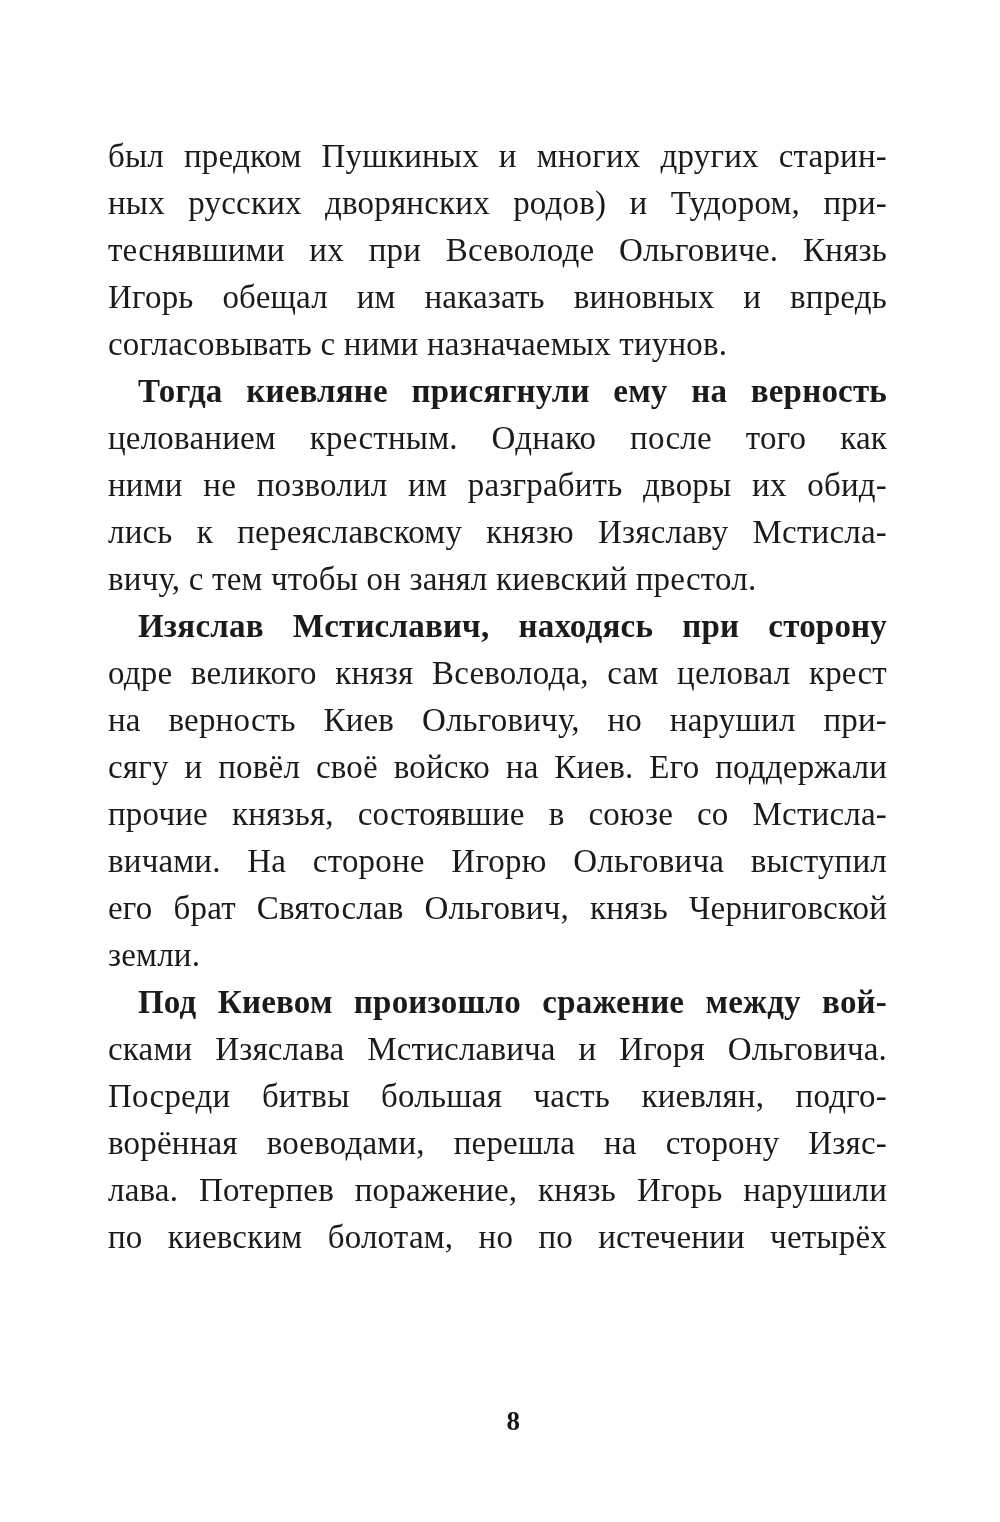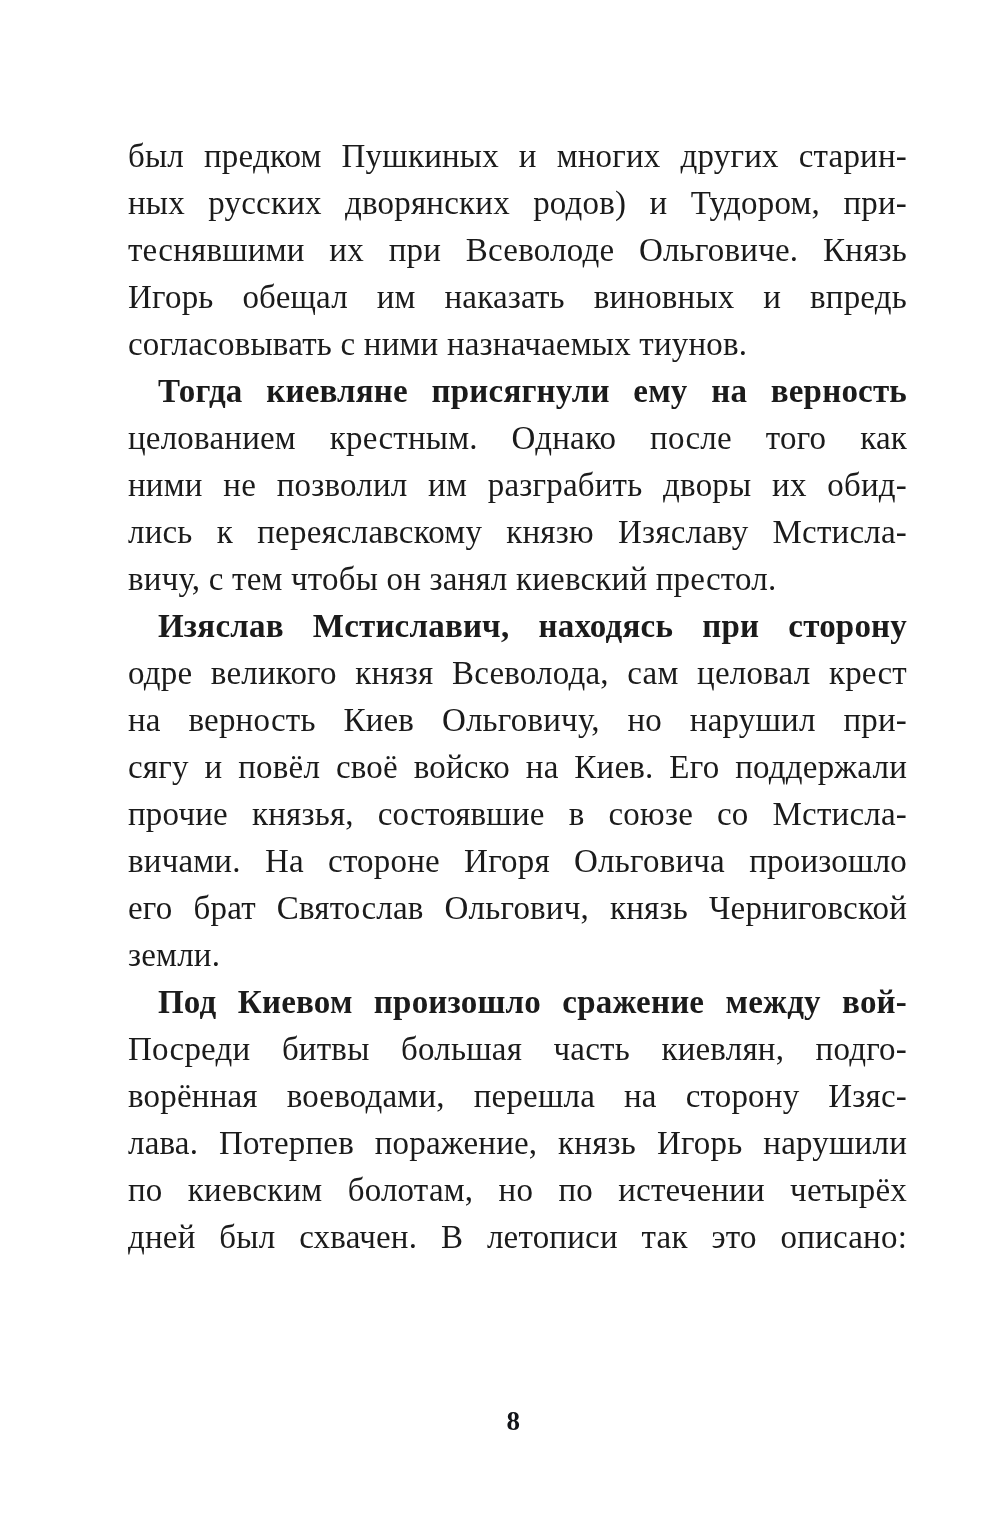--- a/index.html
+++ b/index.html
@@ -14,21 +14,21 @@
     overflow: hidden;
     font-family: "Liberation Serif", "DejaVu Serif", serif;
   }
   .page {
     position: absolute;
     inset: 0;
     background: #ffffff;
   }
   .text-block {
     position: absolute;
-    left: 128px;
+    left: 108px;
     top: 133px;
     width: 779px;
     color: #1b1b1b;
     font-size: 33px;
     line-height: 47px;
     letter-spacing: 0.2px;
   }
   .para {
     margin: 0;
     padding: 0;
@@ -79,30 +79,30 @@
       <span class="line">лись к переяславскому князю Изяславу Мстисла-</span>
       <span class="line last">вичу, с тем чтобы он занял киевский престол.</span>
     </p>
 
     <p class="para">
       <span class="line ind">Изяслав Мстиславич, находясь при сторону</span>
       <span class="line">одре великого князя Всеволода, сам целовал крест</span>
       <span class="line">на верность Киев Ольговичу, но нарушил при-</span>
       <span class="line">сягу и повёл своё войско на Киев. Его поддержали</span>
       <span class="line">прочие князья, состоявшие в союзе со Мстисла-</span>
-      <span class="line">вичами. На стороне Игоря Ольговича произошло</span>
+      <span class="line">вичами. На стороне Игорю Ольговича выступил</span>
       <span class="line">его брат Святослав Ольгович, князь Черниговской</span>
       <span class="line last">земли.</span>
     </p>
 
     <p class="para">
       <span class="line ind">Под Киевом произошло сражение между вой-</span>
+      <span class="line">сками Изяслава Мстиславича и Игоря Ольговича.</span>
       <span class="line">Посреди битвы большая часть киевлян, подго-</span>
       <span class="line">ворённая воеводами, перешла на сторону Изяс-</span>
       <span class="line">лава. Потерпев поражение, князь Игорь нарушили</span>
       <span class="line">по киевским болотам, но по истечении четырёх</span>
-      <span class="line">дней был схвачен. В летописи так это описано:</span>
     </p>
 
   </div>
 
   <div class="page-number">8</div>
 </div>
 
 </body></html>

